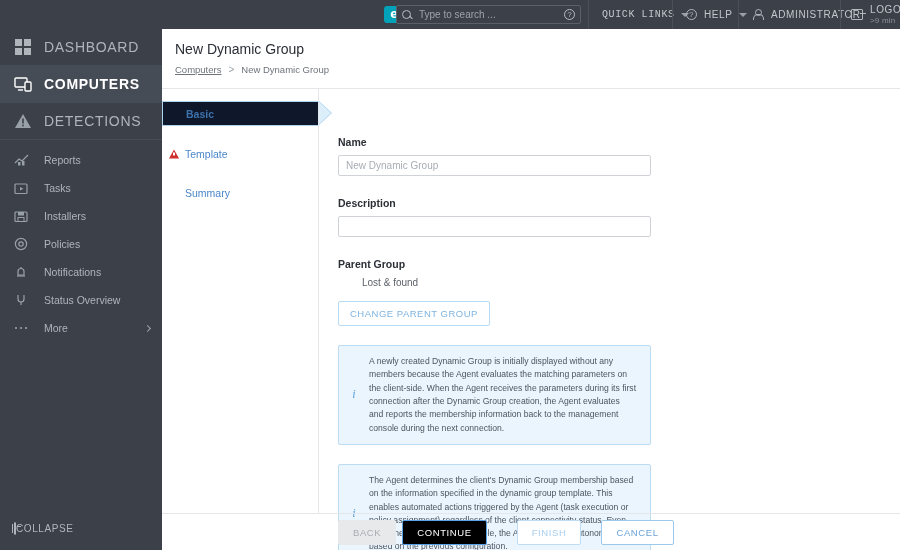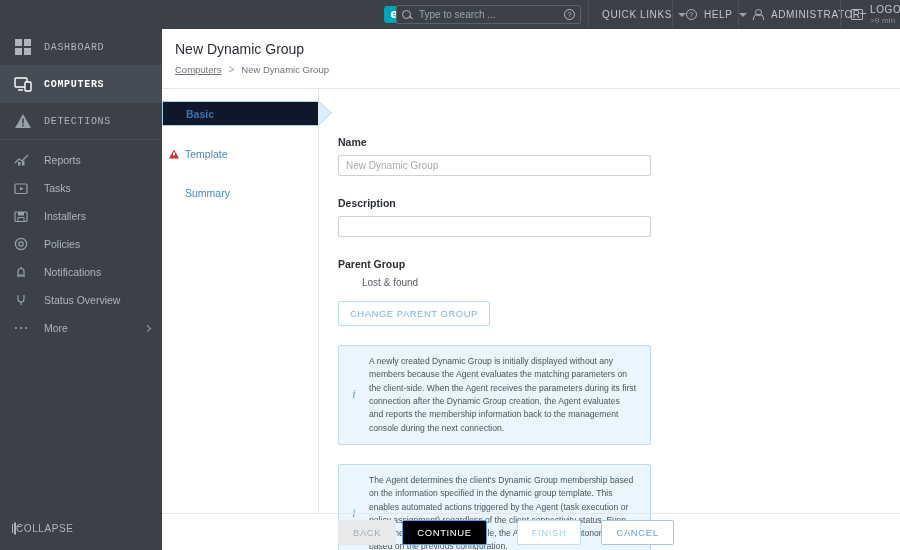--- a/index.html
+++ b/index.html
@@ -108,21 +108,21 @@
 
   
   .sidebar {
     position: absolute; top: 29px; left: 0; width: 162px; height: 521px;
     background: #3b4049;
   }
   .nav-item {
     display: flex; align-items: center; height: 28px;
     color: #b0b5bc; font-size: 10.5px; padding-left: 14px; cursor: default;
   }
-  .nav-item.big { height: 36px; letter-spacing: .7px; font-size: 10px; font-family: Liberation Mono, monospace; }
+  .nav-item.big { height: 36px; letter-spacing: .7px; font-size: 14px; }
   .nav-item.active { background: #464c56; color: #ffffff; font-weight: bold; }
   .nav-item .ico { width: 22px; flex: 0 0 22px; display:flex; align-items:center; }
   .nav-item .lbl { margin-left: 8px; white-space: nowrap; }
   .nav-sep { height: 1px; background: #474d56; margin: 0; }
   .nav-chevron {
     margin-left: auto; margin-right: 12px; width: 5px; height: 5px;
     border-right: 1.3px solid #9aa0a8; border-top: 1.3px solid #9aa0a8;
     transform: rotate(45deg);
   }
   .collapse-row {
@@ -265,21 +265,21 @@
           <i></i>
       </span>
     </div>
 
     <div class="search-wrap">
       <span class="mag"></span>
       <input class="search-input" value="" placeholder="Type to search ..." style="">
       <span class="qmark">?</span>
     </div>
 
-    <div class="tb-item" style="left:588px;">
+    <div class="tb-item" style="left:588px;font-family:Liberation Mono, monospace;">
       <span>QUICK LINKS</span>
       <span class="caret"></span>
     </div>
 
     <div class="tb-item" style="left:672px;">
       <span class="circ-icon">?</span>
       <span>HELP</span>
       <span class="caret"></span>
     </div>
 

